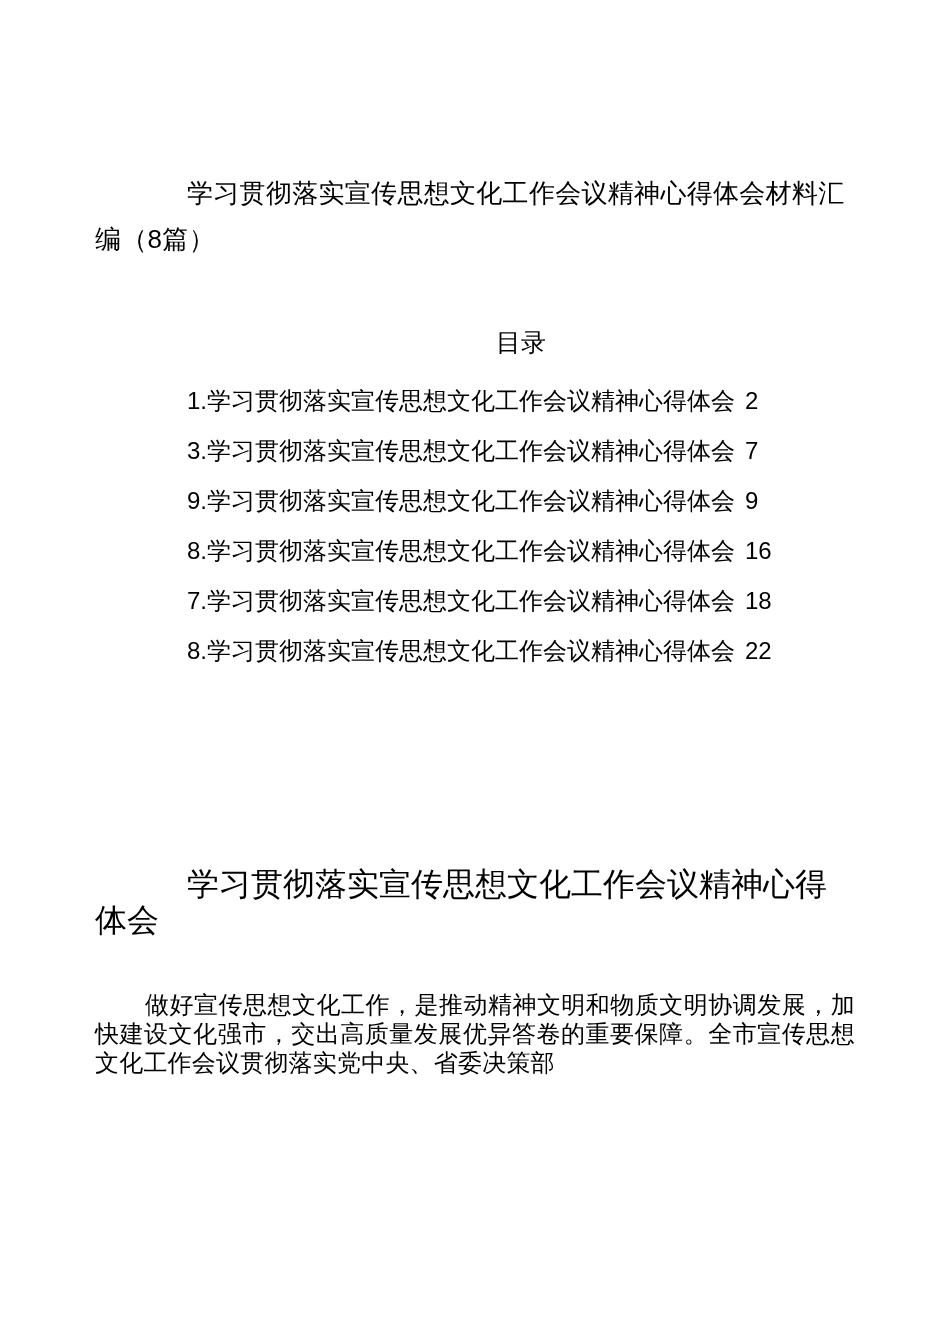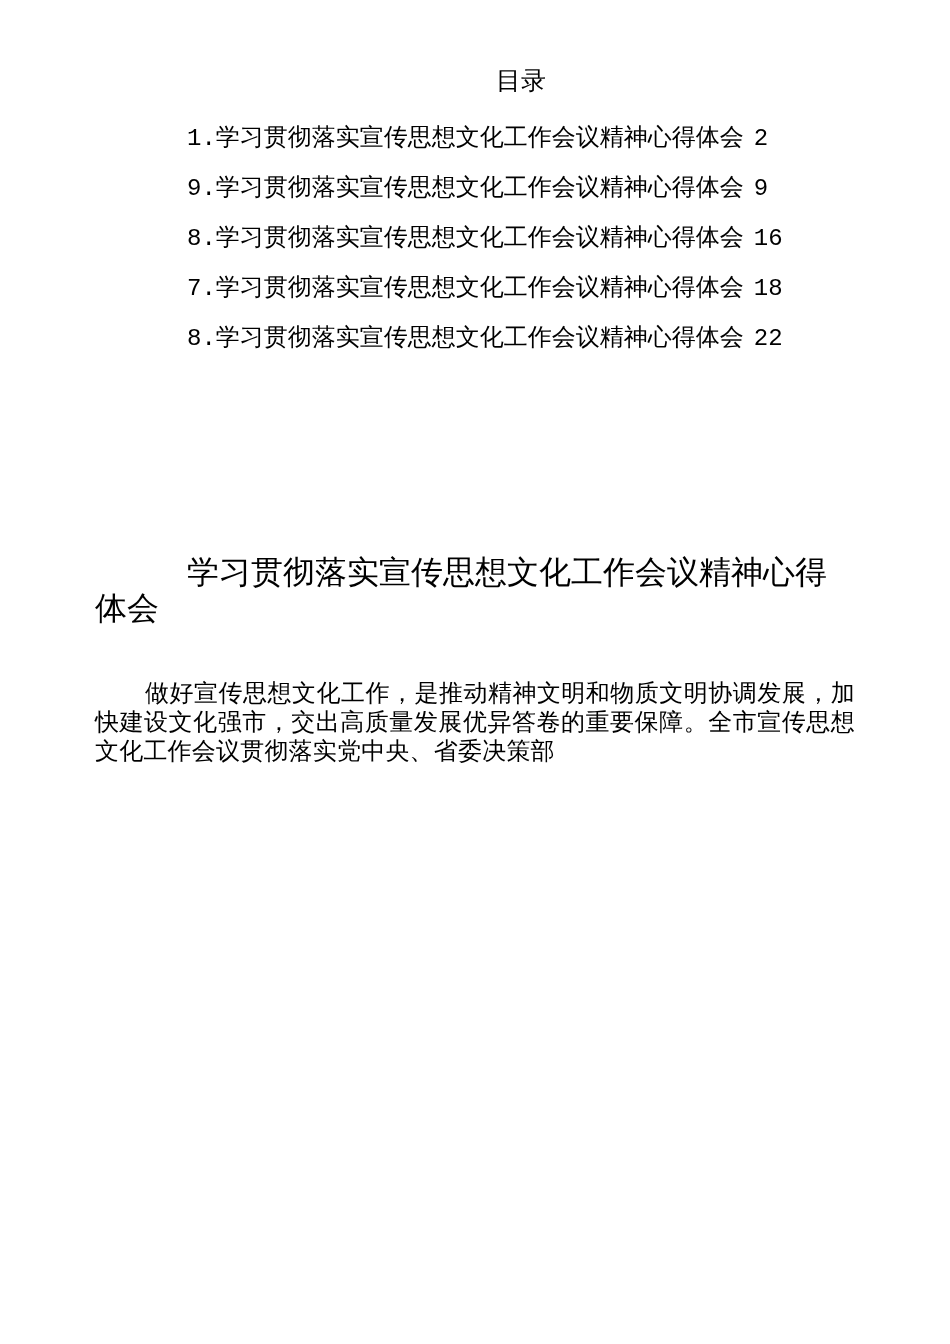--- a/index.html
+++ b/index.html
@@ -32,21 +32,20 @@
   }
   .toc-heading {
     font-size: 25px;
     line-height: 36px;
     margin-top: 62px;
     text-indent: 92px;
     text-align: center;
   }
   .toc-list {
     margin-top: 16px;
-    font-family: Liberation Mono, monospace;
   }
   .toc-item {
     font-size: 24px;
     line-height: 50px;
     text-indent: 92px;
     white-space: nowrap;
   }
   .toc-item .page-num {
     margin-left: 10px;
   }
@@ -64,26 +63,30 @@
     text-align: justify;
     word-break: break-all;
     letter-spacing: 0.2px;
   }
 </style>
 </head>
 <body>
 
 <div class="page">
 
+  <div class="doc-title">学习贯彻落实宣传思想文化工作会议精神心得体会材料汇编（8篇）</div>
 
   <div class="toc-heading">目录</div>
 
   <div class="toc-list">
     <div class="toc-item">
       <span>1.学习贯彻落实宣传思想文化工作会议精神心得体会</span><span class="page-num">2</span>
+    </div>
+    <div class="toc-item">
+      <span>3.学习贯彻落实宣传思想文化工作会议精神心得体会</span><span class="page-num">7</span>
     </div>
     <div class="toc-item">
       <span>9.学习贯彻落实宣传思想文化工作会议精神心得体会</span><span class="page-num">9</span>
     </div>
     <div class="toc-item">
       <span>8.学习贯彻落实宣传思想文化工作会议精神心得体会</span><span class="page-num">16</span>
     </div>
     <div class="toc-item">
       <span>7.学习贯彻落实宣传思想文化工作会议精神心得体会</span><span class="page-num">18</span>
     </div>

